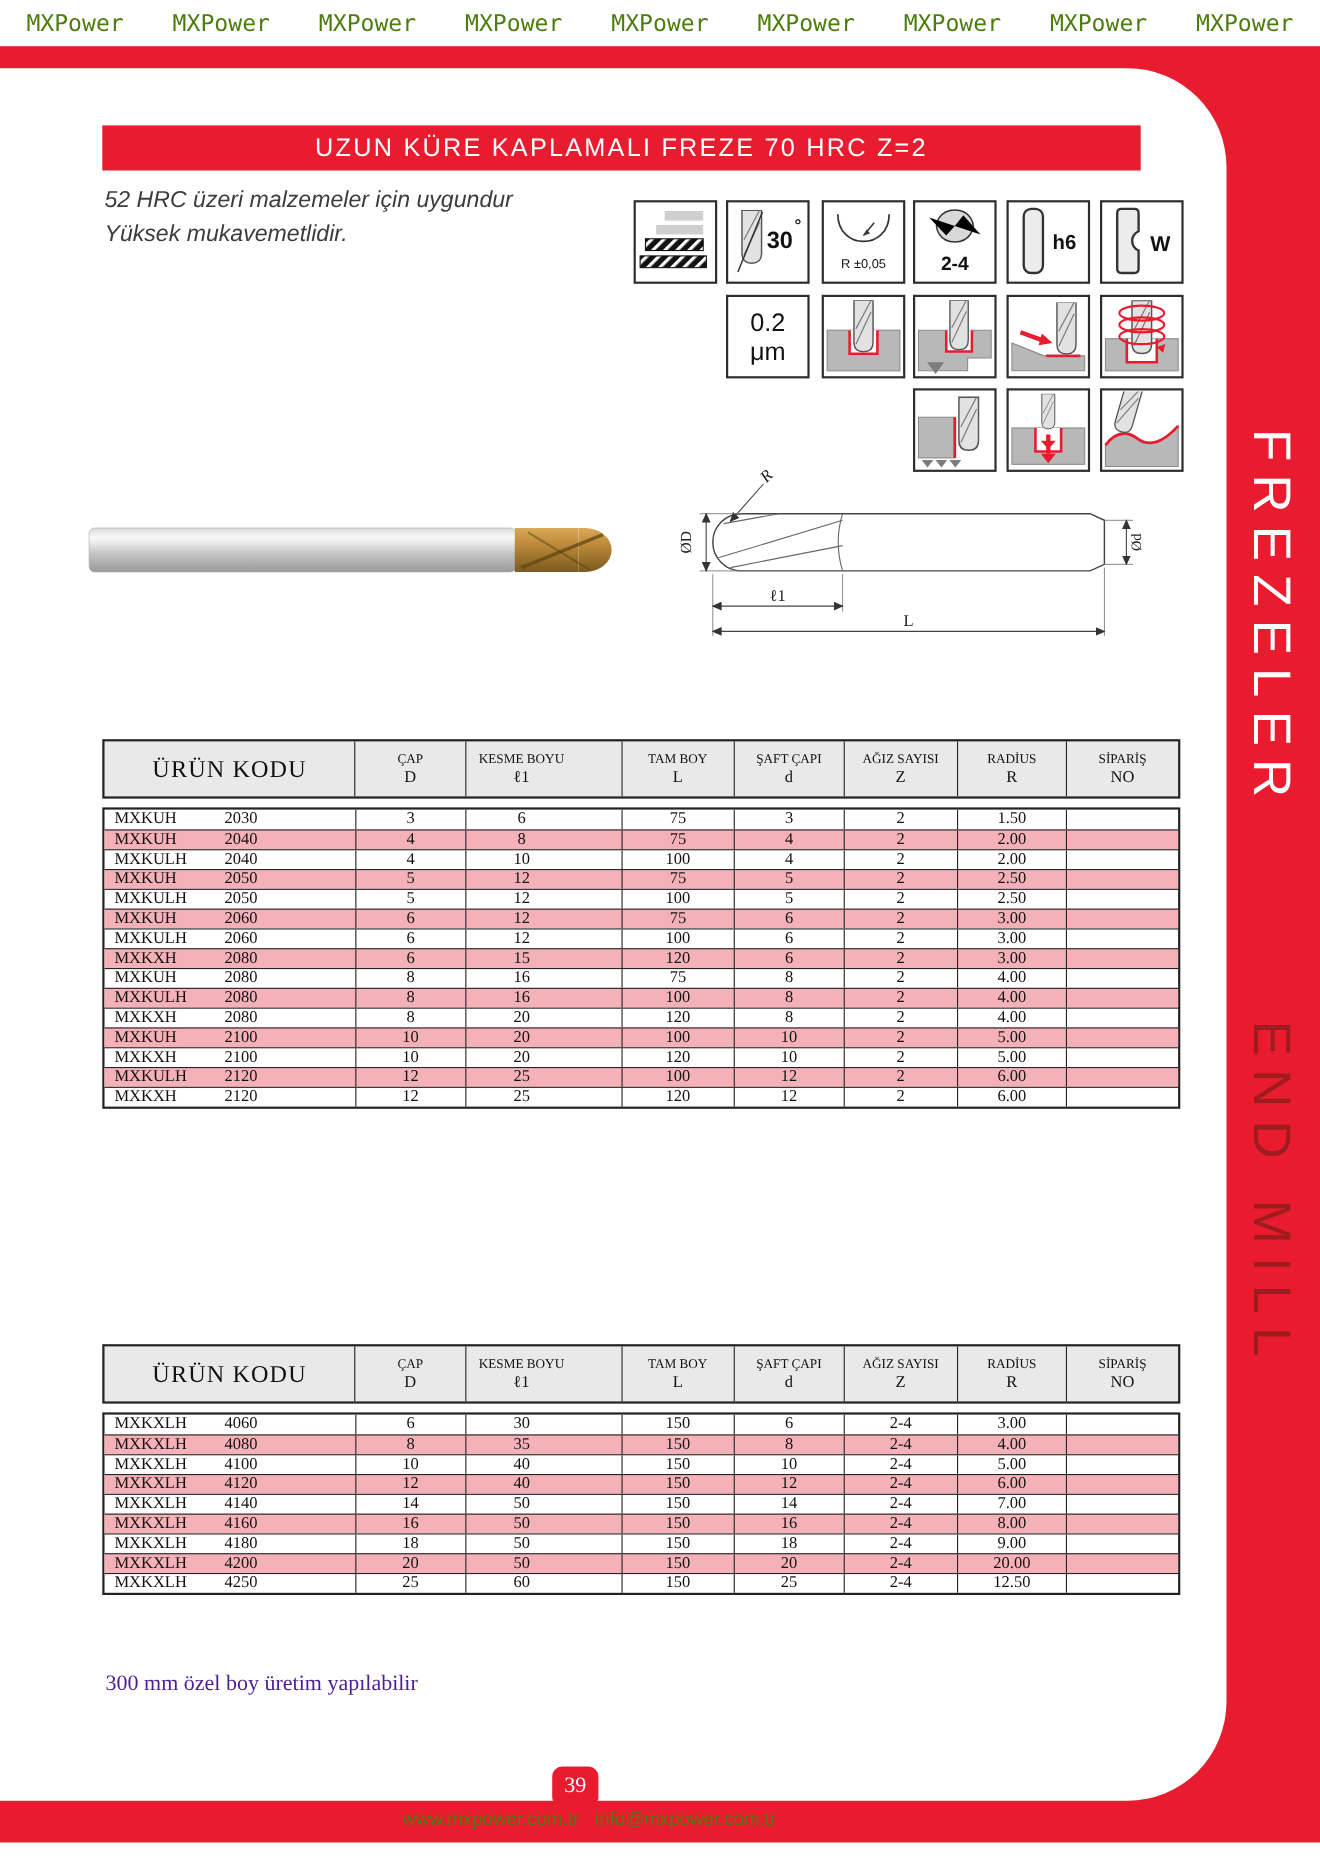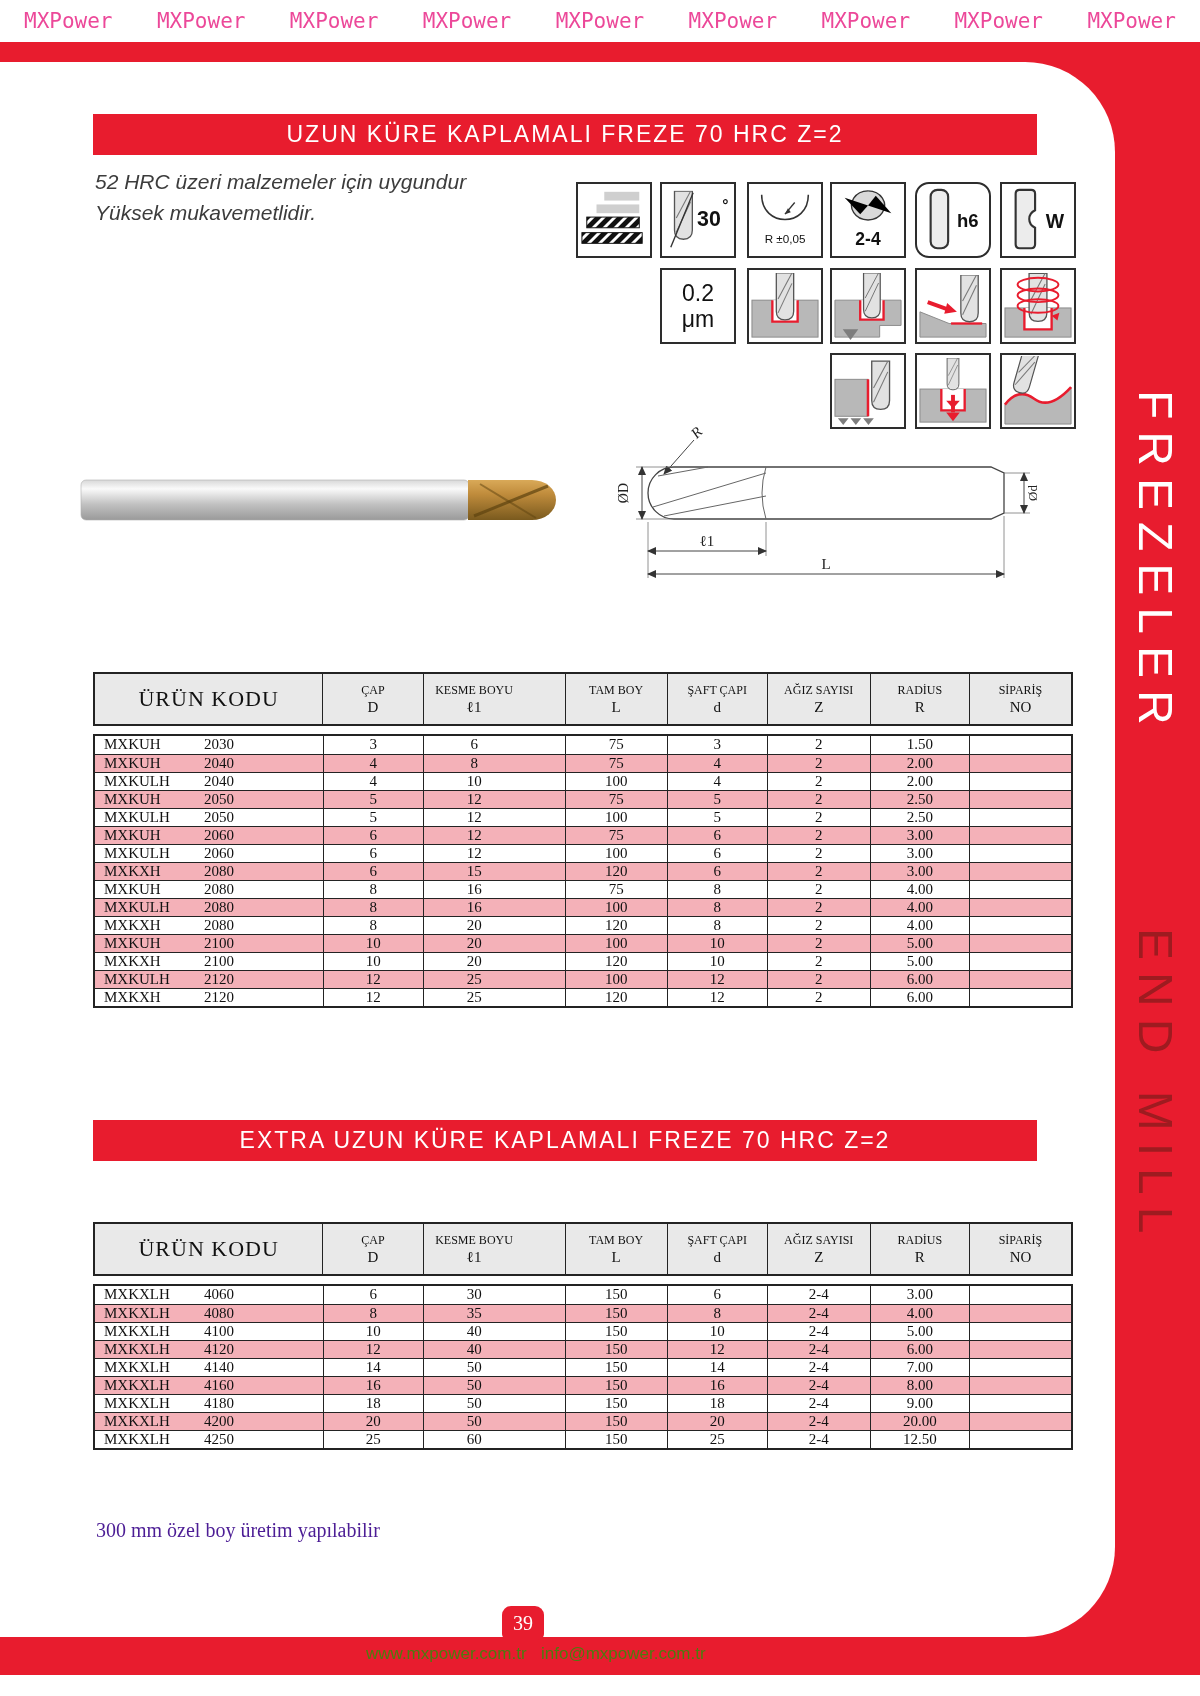--- a/index.html
+++ b/index.html
@@ -3,21 +3,21 @@
 <meta charset="utf-8">
 <style>
   html,body{margin:0;padding:0;}
   body{width:1200px;height:1696px;position:relative;background:#fff;overflow:hidden;
        font-family:"Liberation Sans",sans-serif;}
   .abs{position:absolute;}
 
   
   .logo-strip{position:absolute;left:0;top:0;width:1200px;height:42px;background:#fff;
     display:flex;justify-content:space-between;align-items:center;padding:0 24px;box-sizing:border-box;}
-  .logo{font-family:"DejaVu Sans Mono",monospace;font-size:21px;color:#ec4899;}
+  .logo{font-family:"DejaVu Sans Mono",monospace;font-size:21px;color:#4d7c0f;}
 
   
   .red-frame{position:absolute;left:0;top:42px;width:1200px;height:1633px;background:#e81c2e;padding-left:14px;}
   .content{position:absolute;left:0;top:20px;width:1115px;height:1575px;background:#fff;
     border-radius:0 90px 90px 0;}
 
   
   .vtext{position:absolute;writing-mode:vertical-rl;font-size:48px;letter-spacing:12px;
     font-family:"Liberation Sans",sans-serif;white-space:nowrap;}
   .vtext.tr-label{left:1128px;top:348px;color:#ffffff;}
@@ -130,21 +130,21 @@
       </svg>
     </div>
     <div class="spec-box" style="left:830px;top:120px;">
       <svg width="70" height="70" viewBox="0 0 72 72">
         <path d="M36,6 a17,15 0 1 0 0.1,0" fill="#d9d9d9" stroke="#333" stroke-width="1.4"></path>
         <path d="M36,21 L12,13 L28,30 z" fill="#000"></path>
         <path d="M36,21 L60,29 L44,11 z" fill="#000"></path>
         <text x="36" y="62" text-anchor="middle" font-family="Liberation Sans,sans-serif" font-size="18" font-weight="bold" fill="#111">2-4</text>
       </svg>
     </div>
-    <div class="spec-box" style="left:915px;top:120px;border-radius:14px;">
+    <div class="spec-box" style="left:915px;top:120px;">
       <svg width="70" height="70" viewBox="0 0 72 72">
         <rect x="13" y="5" width="18" height="60" rx="7" fill="#ececec" stroke="#333" stroke-width="2.2"></rect>
         <text x="40" y="43" font-family="Liberation Sans,sans-serif" font-size="19" font-weight="bold" fill="#111">h6</text>
       </svg>
     </div>
     <div class="spec-box" style="left:1000px;top:120px;">
       <svg width="70" height="70" viewBox="0 0 72 72">
         <path d="M17,5 h12 q4,0 4,4 v17 q-6,3 -6,9 q0,6 6,9 v17 q0,4 -4,4 h-12 q-4,0 -4,-4 v-52 q0,-4 4,-4 z" fill="#ececec" stroke="#333" stroke-width="2.2"></path>
         <text x="44" y="44" font-family="Liberation Sans,sans-serif" font-size="20" font-weight="bold" fill="#111">W</text>
       </svg>
@@ -513,21 +513,20 @@
             <div class="td cw2">25</div>
             <div class="td cw3">120</div>
             <div class="td cw4">12</div>
             <div class="td cw5">2</div>
             <div class="td cw6">6.00</div>
             <div class="td cw7"></div>
           </div>
         </div>
     </div>
 
-    <div class="title-bar" style="top:1058px;">EXTRA UZUN KÜRE KAPLAMALI FREZE  70 HRC Z=2</div>
 
     <div class="ptable" style="top:1160px;">
       <div class="t-head">
           <div class="hc cw0">
             <div class="h0">ÜRÜN KODU</div>
           </div>
           <div class="hc cw1">
             <div class="h1">ÇAP</div>
             <div class="h2">D</div>
           </div>

